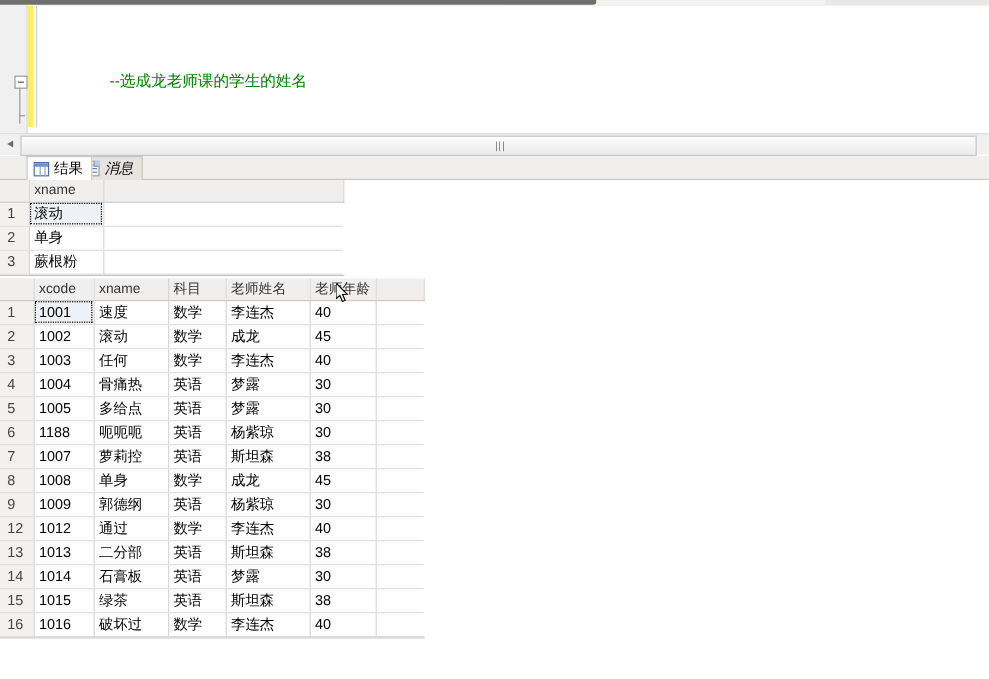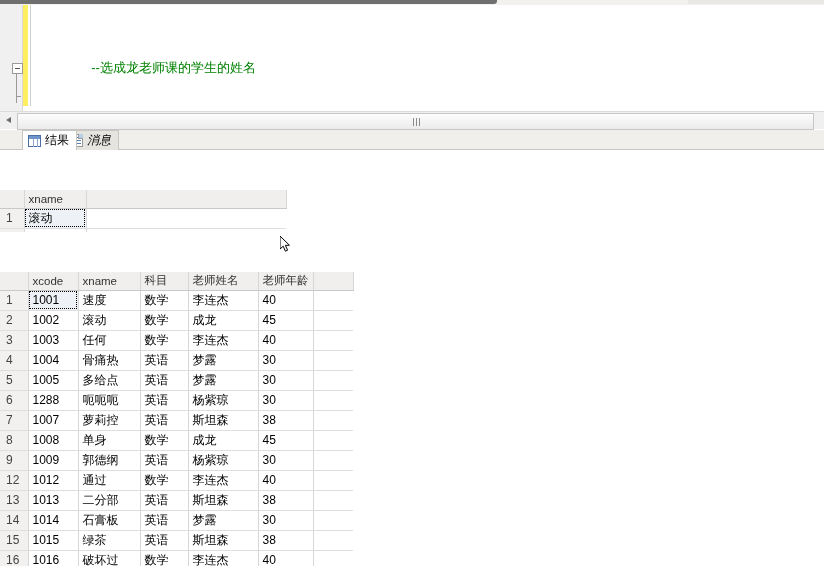--- a/index.html
+++ b/index.html
@@ -69,21 +69,21 @@
   table.g{border-collapse:collapse;font-size:12px;table-layout:fixed;background:#fff;}
   table.g th, table.g td{
     border-right:1px solid #d7d7d7;border-bottom:1px solid #dedede;
     padding:1px 4px;height:18px;box-sizing:border-box;
     overflow:hidden;white-space:nowrap;text-align:left;font-weight:normal;vertical-align:middle;
   }
   table.g th{background:#f0efed;color:#333;border-bottom:1px solid #c9c9c9;font-size:11.5px;}
   table.g th.rn{background:#f0efed;}
   table.g td.rn{background:#f2f1ef;color:#444;text-align:left;padding-left:6px;border-right:1px solid #d7d7d7;}
   td.focus{outline:1px dotted #000;outline-offset:-2px;background:#eef1f5;}
-  .g-outer{border:1px solid #c0c0c0;border-top:none;display:inline-block;background:#fff;margin-top:40px;}
+  .g-outer{border:1px solid #c0c0c0;border-top:none;display:inline-block;background:#fff;}
 
   
   #grid1{left:0;top:150px;width:824px;height:77px;}
   #grid1 .g-outer{border-left:none;border-right:none;}
   #grid1 col.c-rn{width:24px;}
   #grid1 col.c-a{width:62px;}
   #grid1 col.c-rest{width:200px;}
 
   
   #grid2{left:0;top:232px;width:824px;height:320px;}
@@ -251,21 +251,21 @@
               <td class="rn">5</td>
               <td>1005</td>
               <td>多给点</td>
               <td>英语</td>
               <td>梦露</td>
               <td>30</td>
               <td style="border-right: none;"></td>
             </tr>
             <tr>
               <td class="rn">6</td>
-              <td>1288</td>
+              <td>1188</td>
               <td>呃呃呃</td>
               <td>英语</td>
               <td>杨紫琼</td>
               <td>30</td>
               <td style="border-right: none;"></td>
             </tr>
             <tr>
               <td class="rn">7</td>
               <td>1007</td>
               <td>萝莉控</td>

